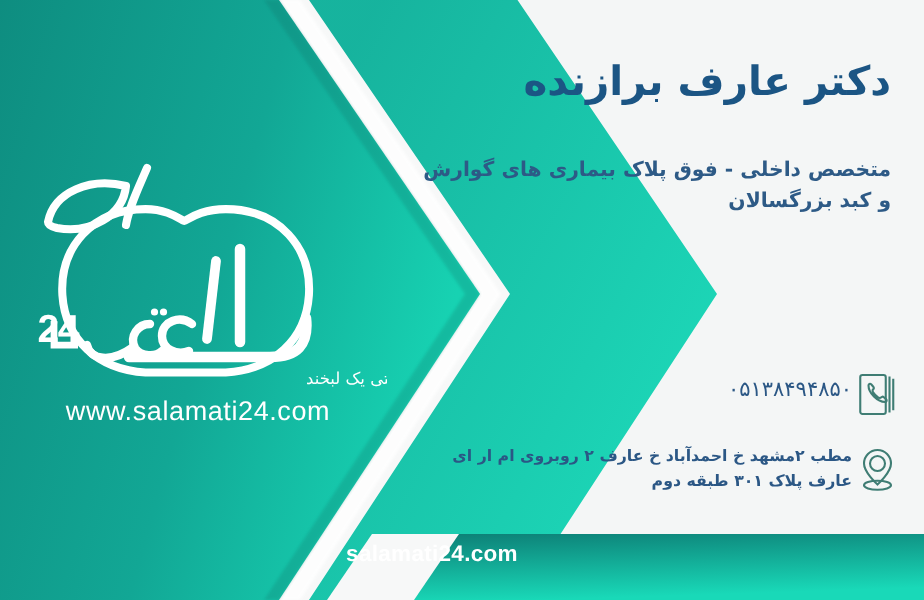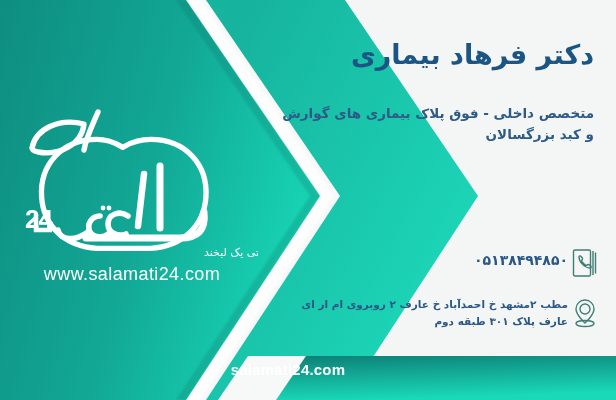--- a/index.html
+++ b/index.html
@@ -72,21 +72,21 @@
     width:34px;height:38px;
     display:flex;align-items:center;justify-content:center;
   }
   .row .txt{
     flex:1 1 auto;
     text-align:right;
     direction:rtl;
     color:#2b5785;
     padding-top:4px;
   }
-  #phone-text{font-size:14px;font-weight:bold;letter-spacing:0.5px;padding-top:8px;}
+  #phone-text{font-size:14px;font-weight:normal;letter-spacing:0.5px;padding-top:8px;}
   #address-text{font-size:10.5px;line-height:1.65;font-weight:600;padding-top:2px;margin-left:36px;}
 
   
   #footer-site{
     position:absolute;
     left:0;right:0;
     top:356px;
     height:26px;
     display:flex;
     align-items:center;
@@ -188,21 +188,21 @@
         <text x="44" y="124" fill="#ffffff" font-size="26" font-weight="bold" font-family="'Liberation Sans', sans-serif" letter-spacing="-1">24</text>
         <path d="M 28 110 L 28 126 L 44 126" fill="none" stroke="#ffffff" stroke-width="4.5"></path>
       </g>
 
       <text x="196" y="152" text-anchor="end" fill="#ffffff" font-size="11" font-family="'DejaVu Sans', sans-serif" direction="rtl">به راحتی یک لبخند</text>
 
       <text x="124" y="176" text-anchor="middle" fill="#ffffff" font-size="18" font-family="'Liberation Sans', sans-serif" letter-spacing="0.4" direction="ltr">www.salamati24.com</text>
     </svg>
   </div>
 
-  <div id="headline">دکتر فرهاد بیماری</div>
+  <div id="headline">دکتر عارف برازنده</div>
 
   <div id="subtitle">متخصص داخلی - فوق پلاک بیماری های گوارش و کبد بزرگسالان</div>
 
   <div id="contact">
 
     <div class="row">
       <div class="ic">
         <svg width="26" height="30" viewBox="0 0 26 30" xmlns="http://www.w3.org/2000/svg">
           <g fill="none" stroke="#3f7d74" stroke-width="1.4">
             <rect x="1.5" y="2" width="17" height="26" rx="1.5"></rect>

